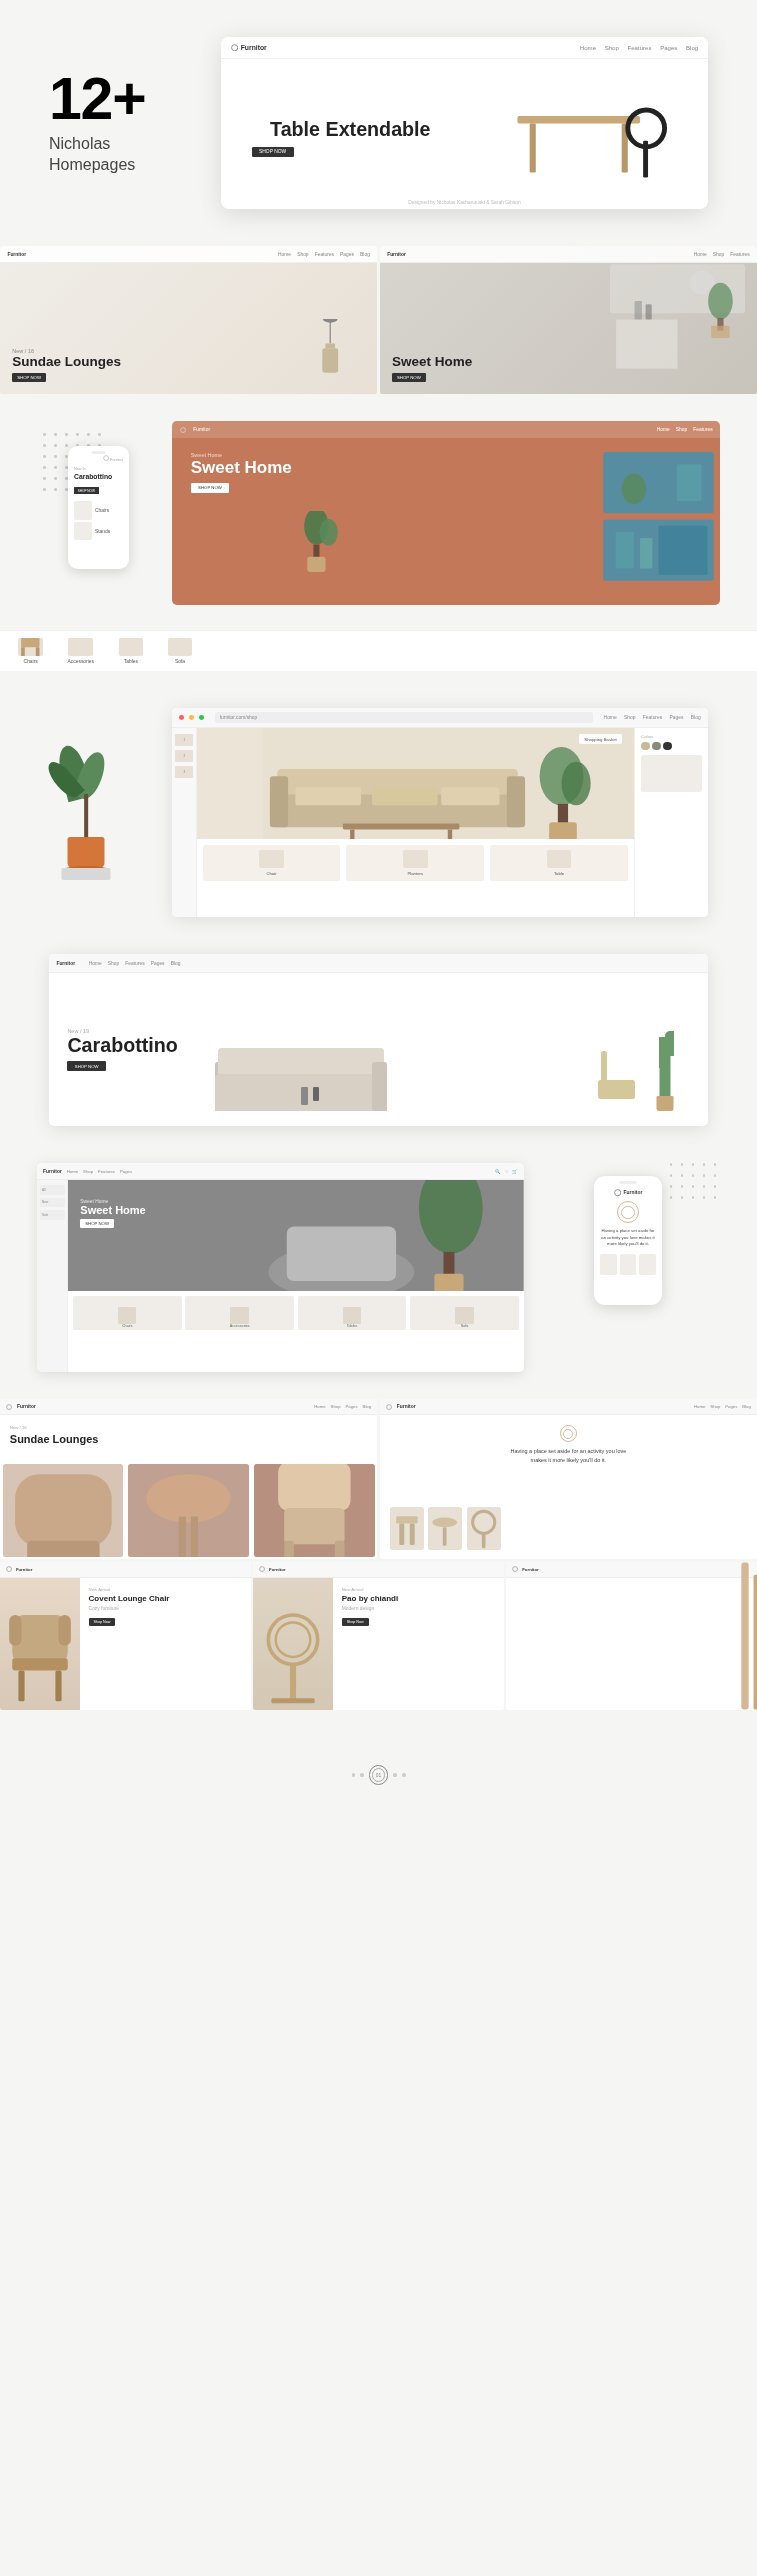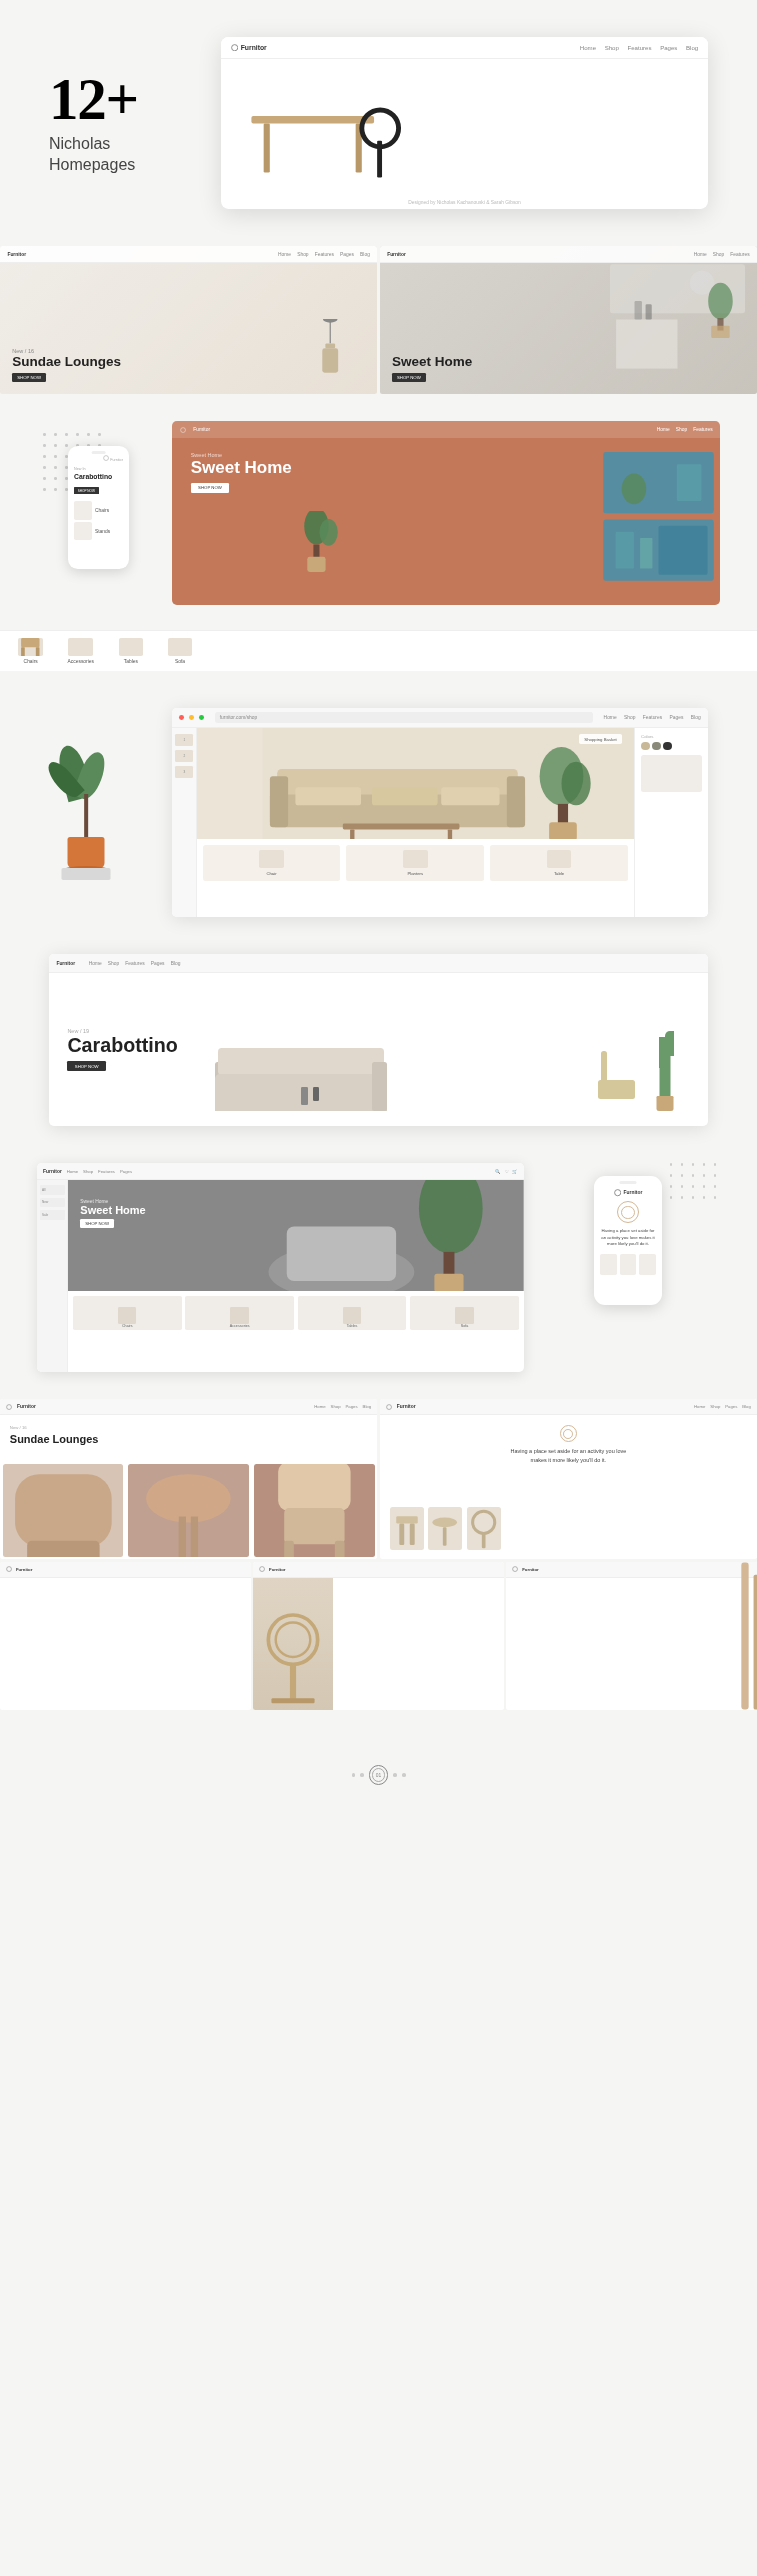--- a/index.html
+++ b/index.html
@@ -18,21 +18,21 @@
       padding: 37px 49px;
       background: #f5f5f3;
       gap: 37px;
     }
     .hero-text {
       flex: 0 0 135px;
     }
     .hero-number {
       font-size: 59px;
       font-weight: 900;
-      font-family: Liberation Serif, serif;
+      font-family: Liberation Sans, sans-serif;
       line-height: 1;
       letter-spacing: -1.2px;
     }
     .hero-subtitle {
       font-size: 16px;
       font-weight: 400;
       color: #444;
       line-height: 1.3;
       margin-top: 4.9px;
       font-family: Arial, sans-serif;
@@ -854,20 +854,24 @@
       </div>
       <div class="mockup-nav">
         <span>Home</span>
         <span>Shop</span>
         <span>Features</span>
         <span>Pages</span>
         <span>Blog</span>
       </div>
     </div>
     <div class="hero-mockup-content">
+      <div style="padding-left:18.4px; padding-top:6.1px;">
+        <div class="hero-product-title">Table Extendable</div>
+        <div class="mockup-btn">SHOP NOW</div>
+      </div>
       <div class="hero-product-img">
         
         <svg width="184" height="111" viewBox="0 0 300 180">
 
           <rect x="30" y="60" width="200" height="12" rx="3" fill="#c8a878"></rect>
 
           <rect x="50" y="72" width="10" height="80" rx="2" fill="#b89868"></rect>
           <rect x="200" y="72" width="10" height="80" rx="2" fill="#b89868"></rect>
 
           <circle cx="240" cy="80" r="30" fill="none" stroke="#222" stroke-width="8"></circle>
@@ -1424,39 +1428,64 @@
 
 <div class="section-product-cards">
 
   <div class="pc-card">
     <div class="pc-header">
       <svg width="6.1" height="6.1" viewBox="0 0 10 10">
           <circle cx="5" cy="5" r="4" fill="none" stroke="#888" stroke-width="1"></circle>
         </svg>
       <span style="font-size:4.3px;font-weight:bold;color:#333;font-family:Arial,sans-serif;">Furnitor</span>
     </div>
+    <div class="pc-content">
+      <div style="width:80px;background:linear-gradient(to bottom, #e8d8c8, #d8c8b8);position:relative;overflow:hidden;">
+        <svg width="80" height="132" viewBox="0 0 130 214" preserveAspectRatio="xMidYMid slice">
+
+          <rect x="20" y="60" width="90" height="80" rx="20" fill="#c4a880"></rect>
+          <rect x="15" y="60" width="20" height="50" rx="10" fill="#b89870"></rect>
+          <rect x="95" y="60" width="20" height="50" rx="10" fill="#b89870"></rect>
+          <rect x="20" y="130" width="90" height="20" rx="4" fill="#b49060"></rect>
+          <rect x="30" y="150" width="10" height="50" rx="3" fill="#a08050"></rect>
+          <rect x="90" y="150" width="10" height="50" rx="3" fill="#a08050"></rect>
+        </svg>
+      </div>
+      <div class="pc-info">
+        <div class="pc-tag">New Arrival</div>
+        <div class="pc-name">Covent Lounge Chair</div>
+        <div class="pc-sub">Cozy furniture</div>
+        <div class="pc-btn">Shop Now</div>
+      </div>
+    </div>
   </div>
 
   <div class="pc-card">
     <div class="pc-header">
       <svg width="6.1" height="6.1" viewBox="0 0 10 10">
           <circle cx="5" cy="5" r="4" fill="none" stroke="#888" stroke-width="1"></circle>
         </svg>
       <span style="font-size:4.3px;font-weight:bold;color:#333;font-family:Arial,sans-serif;">Furnitor</span>
     </div>
     <div class="pc-content">
       <div style="width:80px;background:linear-gradient(to bottom, #e0d4c4, #d4c8b4);position:relative;overflow:hidden;">
         <svg width="80" height="132" viewBox="0 0 130 214" preserveAspectRatio="xMidYMid slice">
 
           <ellipse cx="65" cy="100" rx="40" ry="40" fill="none" stroke="#c4a878" stroke-width="6"></ellipse>
           <ellipse cx="65" cy="100" rx="28" ry="28" fill="none" stroke="#c4a878" stroke-width="4"></ellipse>
           <rect x="60" y="138" width="10" height="60" rx="3" fill="#c4a878"></rect>
           <rect x="30" y="195" width="70" height="8" rx="2" fill="#b89868"></rect>
         </svg>
       </div>
+      <div class="pc-info">
+        <div class="pc-tag">New Arrival</div>
+        <div class="pc-name">Pao by chiandi</div>
+        <div class="pc-sub">Modern design</div>
+        <div class="pc-btn">Shop Now</div>
+      </div>
     </div>
   </div>
 
   <div class="pc-card" style="position:relative;overflow:visible;">
 
     <div style="position:absolute;right:-18.4px;top:0;width:49px;height:100%;overflow:hidden;">
       <svg width="49" height="148" viewBox="0 0 80 240">
         <rect x="25" y="0" width="12" height="240" rx="4" fill="#d4b896"></rect>
         <rect x="45" y="20" width="10" height="220" rx="3" fill="#c8a880"></rect>
       </svg>

